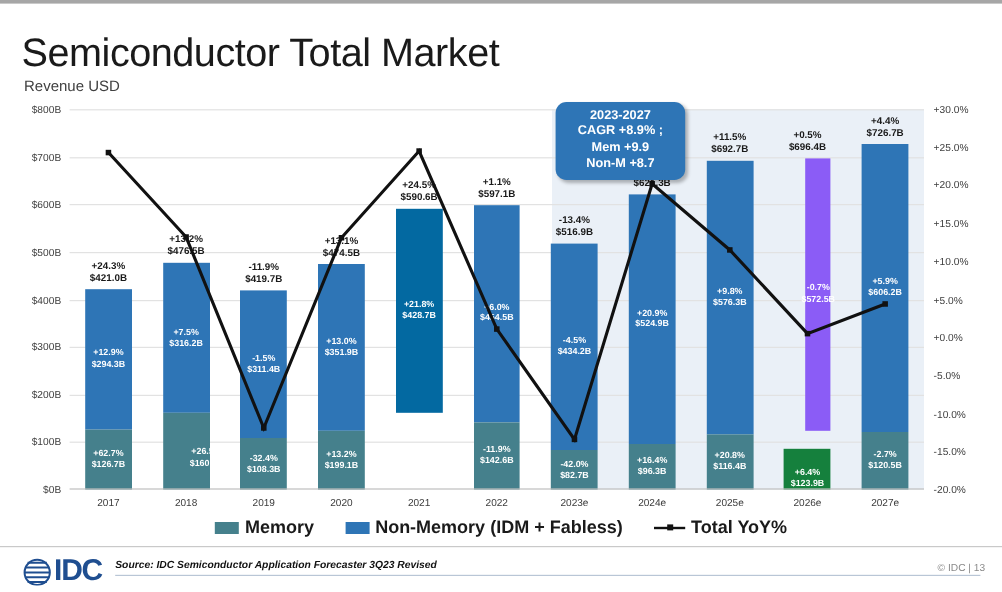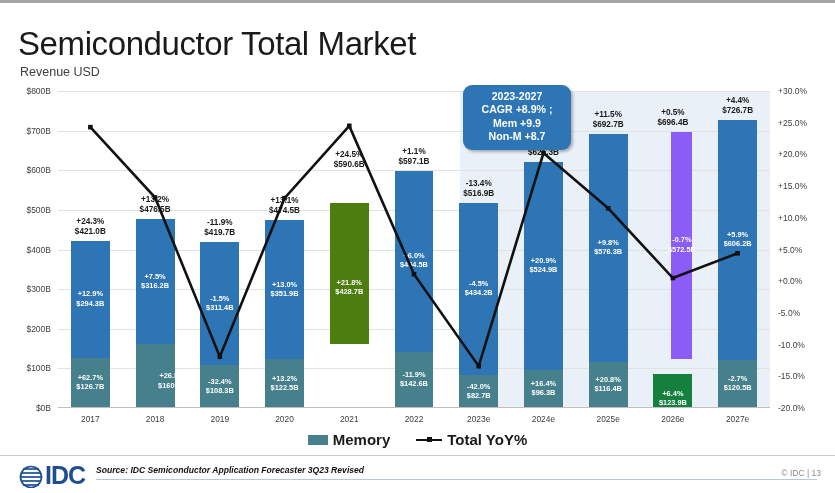--- a/index.html
+++ b/index.html
@@ -220,27 +220,27 @@
             <div class="seg-label" style="top: 11.4569px;"><span>-32.4%</span><br><span>$108.3B</span></div>
           </div>
           <div class="total-label" style="bottom: 170.306px;"><span>-11.9%</span><br><span>$419.7B</span></div>
           <div class="xlab">2019</div>
         </div>
         <div class="bargroup" style="left: 207.127px; width: 38.8364px; height: 188.021px;">
           <div class="seg-non" style="bottom: 48.5406px; height: 139.44px; background: rgb(46, 117, 182);">
             <div class="seg-label" style="top: 59.7202px;"><span>+13.0%</span><br><span>$351.9B</span></div>
           </div>
           <div class="seg-mem" style="height: 48.5406px; background: rgb(69, 128, 140);">
-            <div class="seg-label" style="top: 14.2703px;"><span>+13.2%</span><br><span>$122.5B</span></div>
+            <div class="seg-label" style="top: 14.2703px;"><span>+13.2%</span><br><span>$199.1B</span></div>
           </div>
           <div class="total-label" style="bottom: 192.021px;"><span>+13.1%</span><br><span>$474.5B</span></div>
           <div class="xlab">2020</div>
         </div>
         <div class="bargroup" style="left: 271.855px; width: 38.8364px; height: 234.025px;">
-          <div class="seg-non" style="bottom: 64.1529px; height: 141px; background: #4d7c0f;">
+          <div class="seg-non" style="bottom: 64.1529px; height: 170px; background: #0369a1;">
             <div class="seg-label" style="top: 74.9362px;"><span>+21.8%</span><br><span>$428.7B</span></div>
           </div>
           <div class="total-label" style="bottom: 238.025px;"><span>+24.5%</span><br><span>$590.6B</span></div>
           <div class="xlab">2021</div>
         </div>
         <div class="bargroup" style="left: 336.582px; width: 38.8364px; height: 236.601px;">
           <div class="seg-non" style="bottom: 56.5052px; height: 180.096px; background: rgb(46, 117, 182);">
             <div class="seg-label" style="top: 80.0478px;"><span>+6.0%</span><br><span>$454.5B</span></div>
           </div>
           <div class="seg-mem" style="height: 56.5052px; background: rgb(69, 128, 140);">
@@ -321,20 +321,24 @@
     <div>2023-2027</div>
     <div>CAGR +8.9% ;</div>
     <div>Mem +9.9</div>
     <div>Non-M +8.7</div>
   </div>
 
   <div class="legend">
     <div class="legend-item">
       <span class="legend-swatch" id="sw-mem" style="background: rgb(69, 128, 140);"></span>
       <span class="legend-text">Memory</span>
+    </div>
+    <div class="legend-item">
+      <span class="legend-swatch" id="sw-non" style="background: rgb(46, 117, 182);"></span>
+      <span class="legend-text">Non-Memory (IDM + Fabless)</span>
     </div>
     <div class="legend-item">
       <span class="legend-line"></span>
       <span class="legend-text">Total YoY%</span>
     </div>
   </div>
 
   <div class="footer">
     <div class="idc-logo">
       <svg width="26" height="24" viewBox="0 0 26 24">

